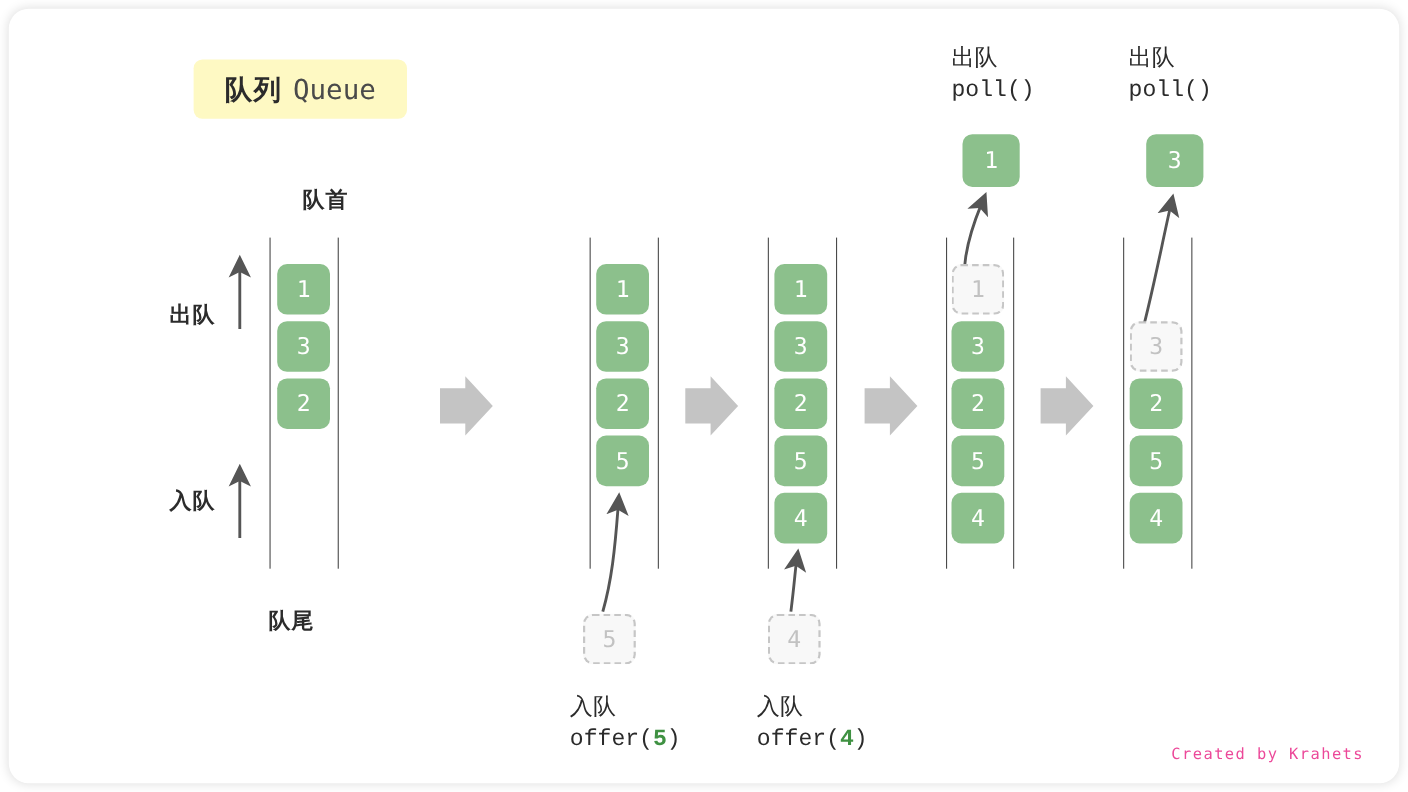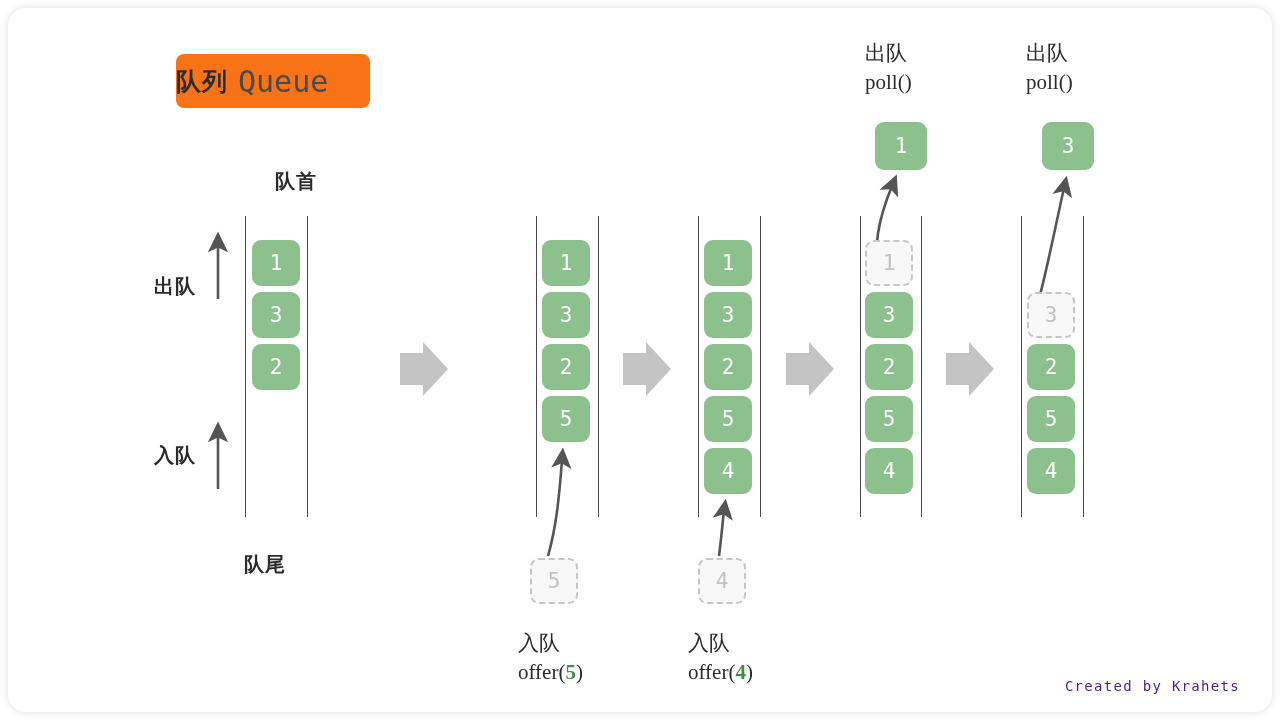--- a/index.html
+++ b/index.html
@@ -14,26 +14,26 @@
     background:#ffffff;border-radius:18px;
     box-shadow:0 0 10px rgba(0,0,0,0.13);
     overflow:hidden;
   }
   .stage{position:absolute;}
 
   
   #title-chip{
     position:absolute;left:168px;top:46px;
     width:194px;height:54px;
-    background:#f97316;border-radius:8px;
-    display:flex;align-items:center;
+    background:#fef9c3;border-radius:8px;
+    display:flex;align-items:center;justify-content:center;
     gap:10px;
   }
   #title-chip .cn{font-size:25px;font-weight:bold;color:#2b2b2b;letter-spacing:1px;}
-  #title-chip .en{font-size:30px;color:#4a4a4a;font-family:"DejaVu Sans Mono","Liberation Mono",monospace;}
+  #title-chip .en{font-size:25px;color:#4a4a4a;font-family:"DejaVu Sans Mono","Liberation Mono",monospace;}
 
   
   .rail{position:absolute;top:208px;height:301px;width:1px;background:#4a4a4a;}
 
   
   .box{
     position:absolute;width:48px;height:46px;border-radius:9px;
     background:#8cc08c;color:#ffffff;
     display:flex;align-items:center;justify-content:center;
     font-size:21px;font-family:"DejaVu Sans Mono","Liberation Mono",monospace;
@@ -54,28 +54,28 @@
     position:absolute;font-size:20px;font-weight:bold;color:#2b2b2b;
     letter-spacing:1px;white-space:nowrap;
   }
   
   .opcap{
     position:absolute;white-space:nowrap;line-height:1.42;
   }
   .opcap .cn{font-size:21px;color:#2b2b2b;display:block;}
   .opcap .code{
     font-size:21px;color:#2b2b2b;display:block;
-    font-family:Liberation Serif, serif;
+    font-family:Liberation Mono, monospace;
     text-align:center;
   }
   .opcap .code .num{color:#3f9142;font-weight:bold;}
 
   #watermark{
     position:absolute;right:32px;bottom:18px;
-    font-size:14px;color:#4c1d95;letter-spacing:1.3px;
+    font-size:14px;color:#ec4899;letter-spacing:1.3px;
     font-family:"DejaVu Sans Mono","Liberation Mono",monospace;
   }
   svg.ov{position:absolute;left:0;top:0;width:1264px;height:704px;pointer-events:none;}
 </style>
 </head>
 <body>
 
 <div id="card">
 
   <div id="title-chip">

